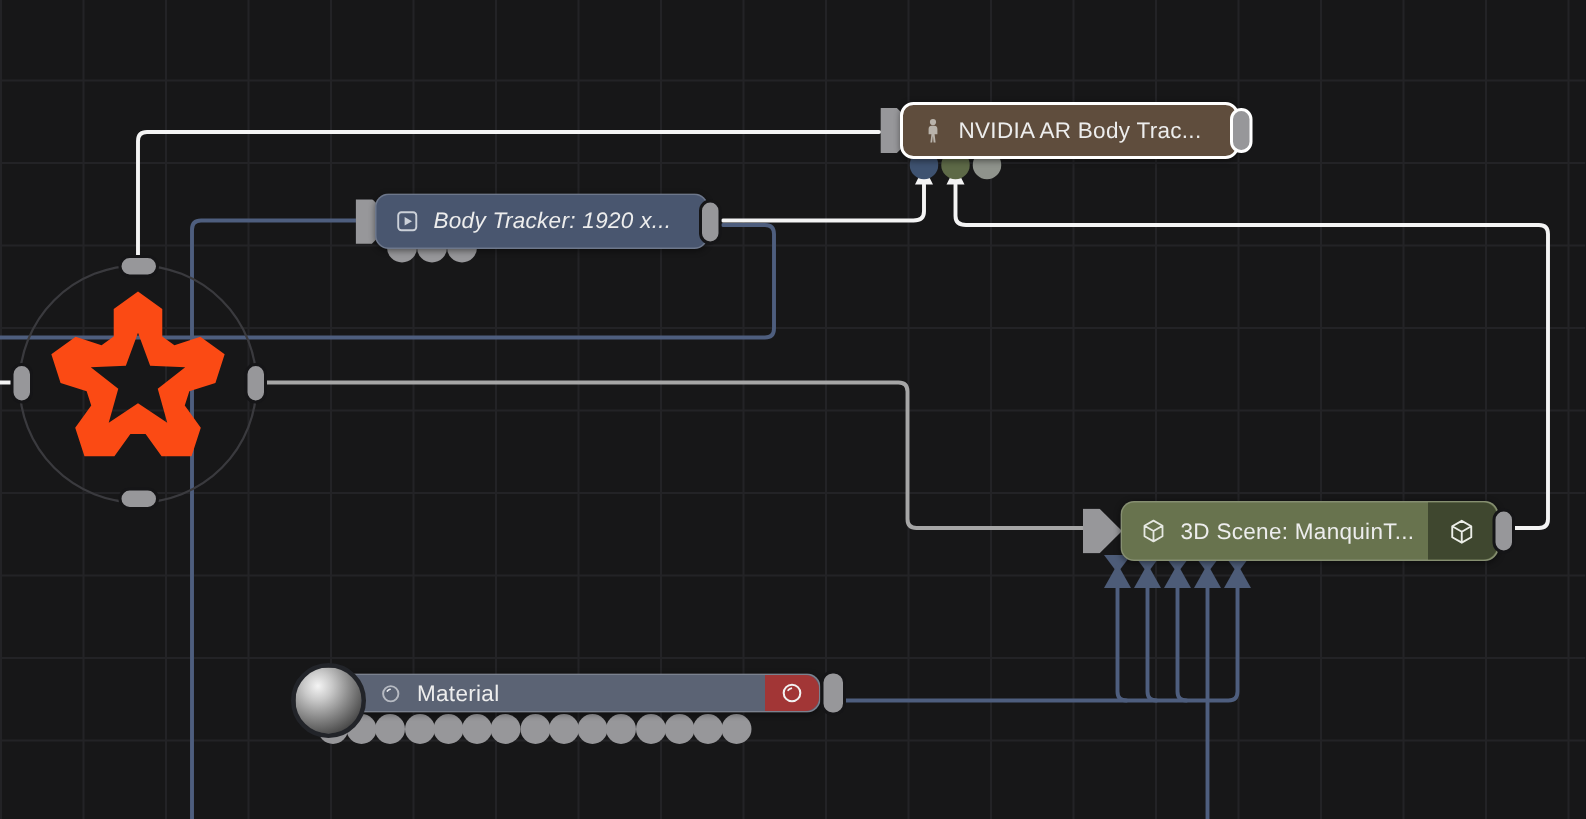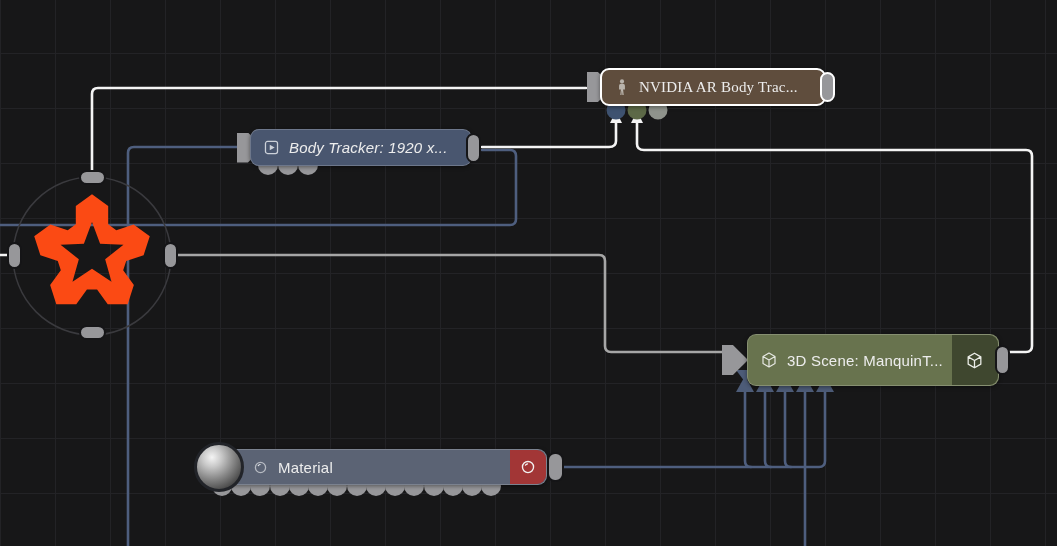--- a/index.html
+++ b/index.html
@@ -30,21 +30,21 @@
     width:26px;height:30px;background:#97979a;
     clip-path:polygon(0 0,42% 0,100% 50%,42% 100%,0 100%);
     filter:drop-shadow(0 0 1px #0e0e0f);
   }
   .pill{
     position:absolute;right:-9px;top:50%;transform:translateY(-50%);
     width:15px;height:30px;background:#97979a;
     border:2px solid #151517;border-radius:8px;box-sizing:border-box;
   }
   
-  .sel .nbody{border:2px solid #ffffff;font-family:Liberation Serif, serif;}
+  .sel .nbody{border:2px solid #ffffff;}
   .sel .chev{filter:drop-shadow(0 0 1.5px #ffffff) drop-shadow(0 0 1px #ffffff);}
   .sel .pill{border:2px solid #ffffff;}
   .nicon{display:flex;align-items:center;flex:0 0 auto;}
   
   .nvidia .nbody{background:#5f4d3d;}
   .btrack .nbody{background:#49566f;}
   .scene  .nbody{background:#68734e;padding-right:0;}
   .scene-right{
     margin-left:auto;height:100%;width:46px;background:#3f472f;
     border-radius:0 9px 9px 0;display:flex;align-items:center;justify-content:center;
@@ -184,41 +184,41 @@
         <svg width="17" height="17" viewBox="0 0 24 24">
           <rect x="3.5" y="3.5" width="17" height="17" rx="3" fill="none" stroke="#ccd1d9" stroke-width="1.8"></rect>
           <polygon points="9.5,8 9.5,16 16.5,12" fill="#ccd1d9"></polygon>
         </svg>
       </span>
       <span class="ntitle">Body Tracker: 1920 x...</span>
     </div>
     <div class="pill"></div>
   </div>
 
-  <div class="node scene" style="left:735px;top:334px;width:247px;height:52px;padding-left:12px;">
+  <div class="node scene" style="left:735px;top:334px;width:247px;height:40px;padding-left:12px;">
     <div class="chev"></div>
     <div class="nbody">
       <span class="nicon">
         <svg width="18" height="18" viewBox="0 0 24 24">
           <path d="M12 2.8l8 4.6v9.2l-8 4.6-8-4.6V7.4l8-4.6zm0 9.2l8-4.6M12 12L4 7.4M12 12v9.4" fill="none" stroke="#e6e8e2" stroke-width="1.6" stroke-linejoin="round"></path>
         </svg>
       </span>
       <span class="ntitle">3D Scene: ManquinT...</span>
       <div class="scene-right">
         <span class="nicon">
           <svg width="19" height="19" viewBox="0 0 24 24">
             <path d="M12 2.8l8 4.6v9.2l-8 4.6-8-4.6V7.4l8-4.6zm0 9.2l8-4.6M12 12L4 7.4M12 12v9.4" fill="none" stroke="#eceee8" stroke-width="1.6" stroke-linejoin="round"></path>
           </svg>
         </span>
       </div>
     </div>
     <div class="pill" style="right:-16px;"></div>
   </div>
 
-  <div class="node material" style="left:203px;top:449px;width:344px;height:36px;">
+  <div class="node material" style="left:203px;top:449px;width:344px;height:26px;">
     <div class="sphere"></div>
     <div class="nbody">
       <span class="nicon">
         <svg width="17" height="17" viewBox="0 0 24 24">
           <circle cx="12" cy="12" r="7.2" fill="none" stroke="#b6bac2" stroke-width="1.8"></circle>
           <path d="M8.8 9.4a4.4 4.4 0 0 1 2.6-1.6" fill="none" stroke="#e8eaee" stroke-width="1.6" stroke-linecap="round"></path>
         </svg>
       </span>
       <span class="ntitle">Material</span>
       <div class="mat-red">

